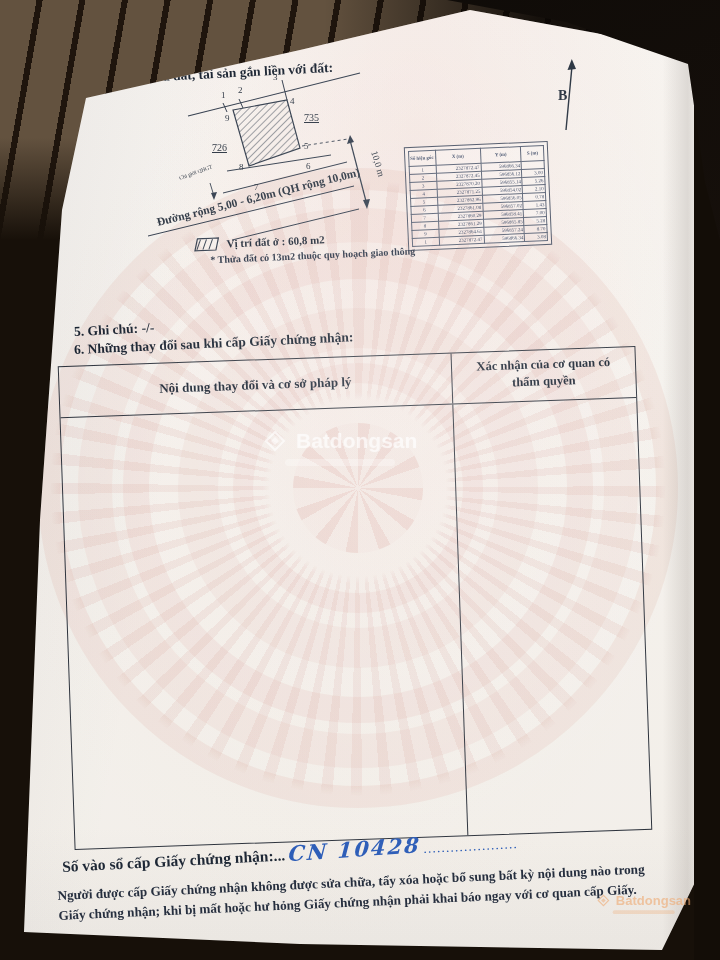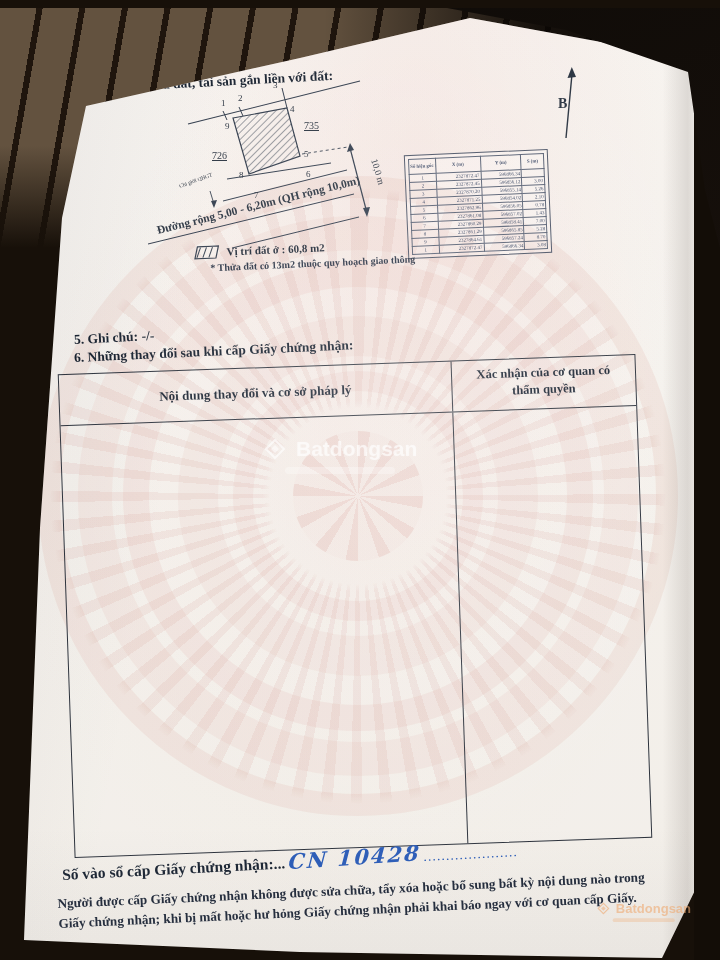--- a/index.html
+++ b/index.html
@@ -1,18 +1,18 @@
 <!DOCTYPE html>
 <html><head>
 <meta charset="utf-8">
 <style>
   html,body{margin:0;padding:0;}
   body{width:720px;height:960px;overflow:hidden;background:#171009;position:relative;
        font-family:"Liberation Serif","DejaVu Serif",serif;}
-  .scene{position:absolute;inset:0;margin-top:8px;}
+  .scene{position:absolute;inset:0;}
 
   
   .floor{position:absolute;left:0;top:0;width:720px;height:250px;
     background:
       linear-gradient(90deg, rgba(0,0,0,0) 45%, rgba(8,5,3,.85) 75%),
       repeating-linear-gradient(100deg,#63523f 0 36px,#1f150d 36px 42px),
       repeating-linear-gradient(12deg, rgba(10,6,4,.55) 0 3px, rgba(0,0,0,0) 3px 40px),
       #4a3b2c;}
   .floor-fade{position:absolute;left:0;top:0;width:720px;height:250px;
     background:linear-gradient(180deg, rgba(23,16,9,0) 55%, #171009 96%);}

